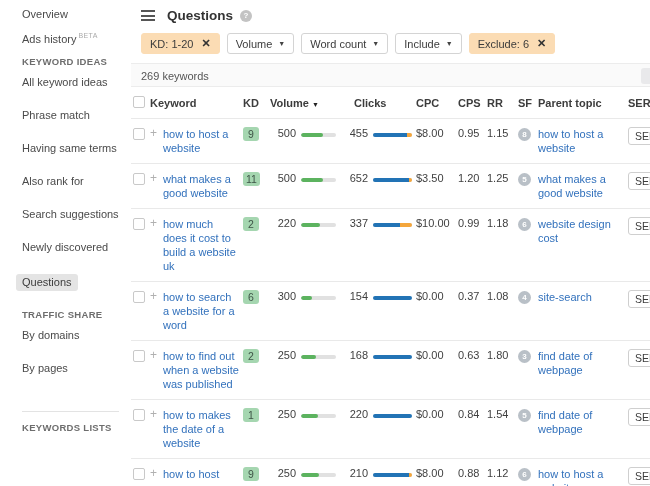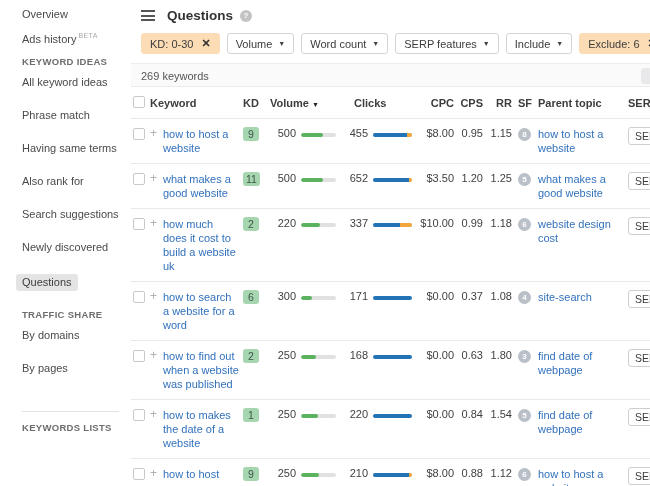--- a/index.html
+++ b/index.html
@@ -40,21 +40,21 @@
     padding:6px 10px; color:#555; position:relative; height:24px; }
   .mini-btn { position:absolute; right:0; top:4px; width:9px; height:16px; background:#e9e9eb;
     border-radius:3px 0 0 3px; cursor:pointer; }
 
   
   table { border-collapse:collapse; table-layout:fixed; width:519px; margin-left:0; }
   col.c-check{width:17px;} col.c-plus{width:13px;} col.c-kw{width:80px;} col.c-kd{width:27px;}
   col.c-vol{width:70px;} col.c-clicks{width:76px;} col.c-cpc{width:42px;} col.c-cps{width:29px;}
   col.c-rr{width:29px;} col.c-sf{width:22px;} col.c-parent{width:90px;} col.c-serp{width:50px;}
   th { font-weight:bold; color:#3c3c3c; text-align:left; padding:8px 2px 8px 2px; white-space:nowrap; cursor:pointer; }
-  th.num, td.num { text-align:right; }
+  th.num, td.num { }
   th .sort-caret { font-size:7px; color:#222; }
   td { vertical-align:top; padding:8px 2px 8px 2px; color:#3f3f3f; }
   tr.data-row { border-top:1px solid #e9e9e9; }
   .checkbox { width:12px; height:12px; border:1px solid #c9c9c9; border-radius:2px; background:#fff;
     display:inline-block; cursor:pointer; margin-top:1px; }
   .plus-icon { color:#b0b0b0; font-size:12px; line-height:12px; cursor:pointer; display:inline-block; }
   a.kw-link, a.parent-link { color:var(--link,#3271bc); text-decoration:none; cursor:pointer; display:inline-block; line-height:14px; }
   .kd-badge { display:inline-block; min-width:16px; padding:1px 3px; text-align:center; border-radius:3px;
     background:var(--kd-green,#a5d6b0); color:#3e5547; font-size:10.5px; line-height:12px; }
   .flexcell { display:flex; align-items:center; gap:5px; }
@@ -88,33 +88,29 @@
   <main class="main">
 
     <div class="topbar">
       <span class="hamburger-icon"></span>
       <span class="page-title">Questions</span>
       <span class="help-icon">?</span>
     </div>
 
     <div class="filterbar" id="filterbar">
         <span class="chip active">
-          <span>KD: 0-30</span>
+          <span>KD: 1-20</span>
           <span class="chip-x">✕</span>
         </span>
         <span class="chip">
           <span>Volume</span>
           <span class="caret">▼</span>
         </span>
         <span class="chip">
           <span>Word count</span>
-          <span class="caret">▼</span>
-        </span>
-        <span class="chip">
-          <span>SERP features</span>
           <span class="caret">▼</span>
         </span>
         <span class="chip">
           <span>Include</span>
           <span class="caret">▼</span>
         </span>
         <span class="chip active">
           <span>Exclude: 6</span>
           <span class="chip-x">✕</span>
         </span>
@@ -254,21 +250,21 @@
     <td>
       <div class="flexcell">
         <span class="cell-num">300</span>
         <span class="bar">
                   <span class="vol-fill" style="width: 30%;"></span>
                 </span>
       </div>
     </td>
     <td>
       <div class="flexcell">
-        <span class="cell-num clicks-numw">171</span>
+        <span class="cell-num clicks-numw">154</span>
         <span class="bar">
                   <span class="seg-blue" style="width: 100%;"></span>
                   <span class="seg-orange" style="width: 0%;"></span>
                 </span>
       </div>
     </td>
     <td class="num">$0.00</td>
     <td class="num">0.37</td>
     <td class="num">1.08</td>
     <td style="padding-left:4px;"><span class="sf-badge">4</span></td>

